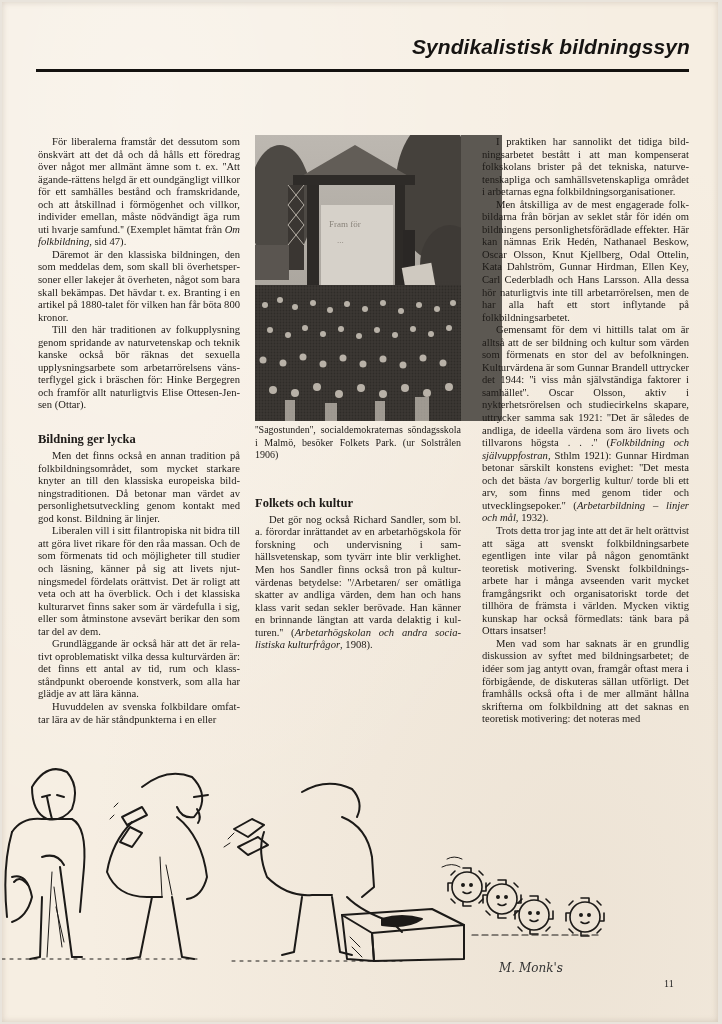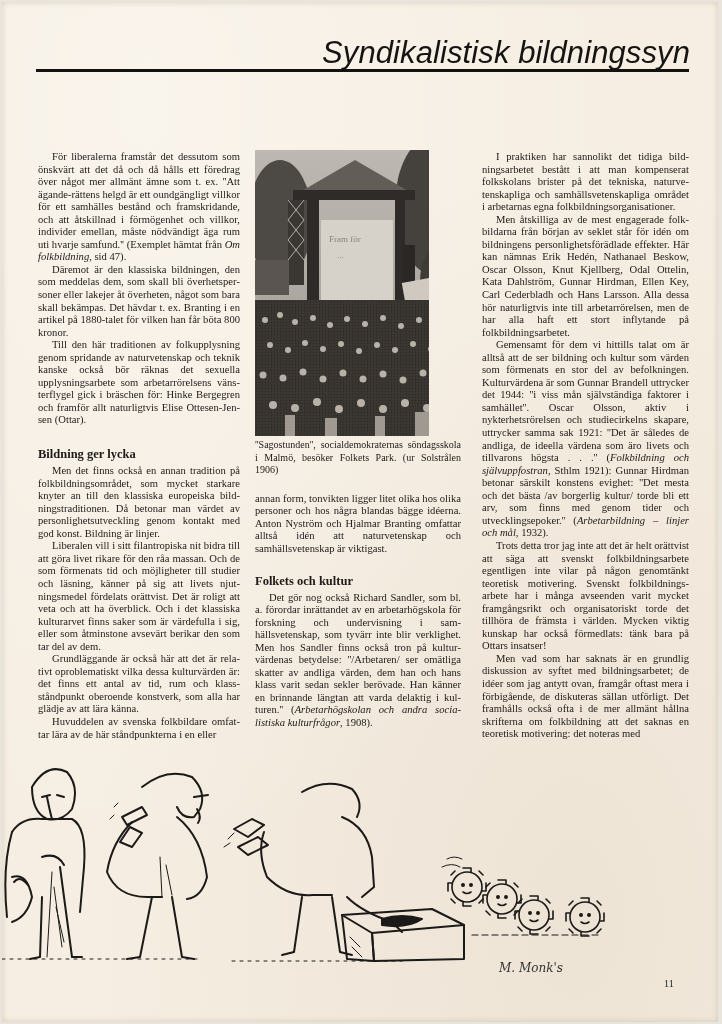--- a/index.html
+++ b/index.html
@@ -14,41 +14,41 @@
     background: #f6eee2;
     background-image:
       radial-gradient(ellipse at 20% 10%, rgba(255,255,255,0.35), rgba(255,255,255,0) 60%),
       radial-gradient(ellipse at 80% 90%, rgba(210,195,175,0.25), rgba(0,0,0,0) 60%);
     box-shadow: inset 0 0 6px rgba(120,100,80,0.25);
     overflow: hidden;
   }
   .header-title {
     position: absolute; right: 28px; top: 33px;
     font-family: "Liberation Sans", "DejaVu Sans", sans-serif;
-    font-weight: normal; font-style: italic;
-    font-size: 31px; letter-spacing: 0.1px; color: #161412;
+    font-weight: bold; font-style: italic;
+    font-size: 21px; letter-spacing: 0.1px; color: #161412;
   }
   .header-rule {
     position: absolute; left: 34px; right: 29px; top: 67px;
     height: 3px; background: #141210;
   }
   .col {
     position: absolute; top: 134px;
     font-size: 10.6px; line-height: 12.55px;
-    text-align: justify; hyphens: manual; margin-top: 15px;
+    text-align: justify; hyphens: manual;
   }
   .col p { margin: 0; text-indent: 14px; }
   .col1 { left: 36px; width: 202px; }
   .col2 { left: 253px; width: 206px; }
   .col3 { left: 480px; width: 207px; }
   .col h3 {
     margin: 15px 0 4px 0; font-size: 12.5px; font-weight: bold; line-height: 14px;
   }
   .photo {
-    width: 174px; height: 286px; background: #5c5852; position: relative; overflow: hidden;
+    width: 247px; height: 286px; background: #5c5852; position: relative; overflow: hidden;
     margin-top: 6px;
   }
   .photo svg { display: block; }
   .caption {
     font-size: 10px; line-height: 12.6px;
     margin-top: 3px; text-align: justify;
   }
   .spacer-after-caption { height: 16px; }
   .cartoon {
     position: absolute; left: 0; top: 745px; width: 640px; height: 225px;
@@ -168,21 +168,20 @@
         <g fill="#e4ddd2" opacity="0.6">
           <rect x="30" y="265" width="10" height="21"></rect>
             <rect x="70" y="268" width="12" height="18"></rect>
           <rect x="120" y="266" width="10" height="20"></rect>
             <rect x="160" y="262" width="14" height="24"></rect>
         </g>
       </svg>
     </div>
     <div class="caption">''Sagostunden'', socialdemokraternas sön­dagsskola i Malmö, besöker Folkets Park. (ur Solstrålen 1906)</div>
     <div class="spacer-after-caption"></div>
-    <p style="text-indent:0">annan form, tonvikten ligger litet olika hos olika personer och hos några blandas bägge idéerna. Anton Nyström och Hjalmar Bran­ting omfattar alltså idén att naturvetenskap och samhällsvetenskap är viktigast.</p>
     <h3 style="margin-top:18px">Folkets och kultur</h3>
     <p><span>Det gör nog också Richard Sandler, som bl. a. förordar inrättandet av en arbetarhög­skola för forskning och undervisning i sam­hällsvetenskap, som tyvärr inte blir verklighet. Men hos Sandler finns också tron på kultur­värdenas betydelse: ''/Arbetaren/ ser omätliga skatter av andliga värden, dem han och hans klass varit sedan sekler berövade. Han känner en brinnande längtan att varda delaktig i kul­turen.'' (</span><i>Arbetarhögskolan och andra socia­listiska kulturfrågor</i><span>, 1908).</span></p>
   </div>
 
   <div class="col col3">
     <p><span>I praktiken har sannolikt det tidiga bild­ningsarbetet bestått i att man kompenserat folkskolans brister på det tekniska, naturve­tenskapliga och samhällsvetenskapliga områ­det i arbetarnas egna folkbildningsorganisa­tioner.</span></p>
     <p><span>Men åtskilliga av de mest engagerade folk­bildarna från början av seklet står för idén om bildningens personlighetsförädlade effekter. Här kan nämnas Erik Hedén, Nathanael Bes­kow, Oscar Olsson, Knut Kjellberg, Odal Ottelin, Kata Dahlström, Gunnar Hirdman, Ellen Key, Carl Cederbladh och Hans Lars­son. Alla dessa hör naturligtvis inte till arbe­tarrörelsen, men de har alla haft ett stort in­flytande på folkbildningsarbetet.</span></p>
     <p><span>Gemensamt för dem vi hittills talat om är alltså att de ser bildning och kultur som värden som förmenats en stor del av befolkningen. Kulturvärdena är som Gunnar Brandell ut­trycker det 1944: ''i viss mån självständiga faktorer i samhället''. Oscar Olsson, aktiv i nykterhetsrörelsen och studiecirkelns skapare, uttrycker samma sak 1921: ''Det är således de andliga, de ideella värdena som äro livets och tillvarons högsta . . .'' (</span><i>Folkbildning och självuppfostran</i><span>, Sthlm 1921): Gunnar Hird­man betonar särskilt konstens evighet: ''Det mesta och det bästa /av borgerlig kultur/ torde bli ett arv, som finns med genom tider och utvecklingsepoker.'' (</span><i>Arbetarbildning – linjer och mål</i><span>, 1932).</span></p>
     <p><span>Trots detta tror jag inte att det är helt orätt­vist att säga att svenskt folkbildningsarbete egentligen inte vilar på någon genomtänkt teoretisk motivering. Svenskt folkbildnings­arbete har i många avseenden varit mycket framgångsrikt och organisatoriskt torde det tillhöra de främsta i världen. Mycken viktig kunskap har också förmedlats: tänk bara på Ottars insatser!</span></p>
     <p><span>Men vad som har saknats är en grundlig diskussion av syftet med bildningsarbetet; de idéer som jag antytt ovan, framgår oftast mera i förbigående, de diskuteras sällan utförligt. Det framhålls också ofta i de mer allmänt hållna skrifterna om folkbildning att det sak­nas en teoretisk motivering: det noteras med</span></p>

